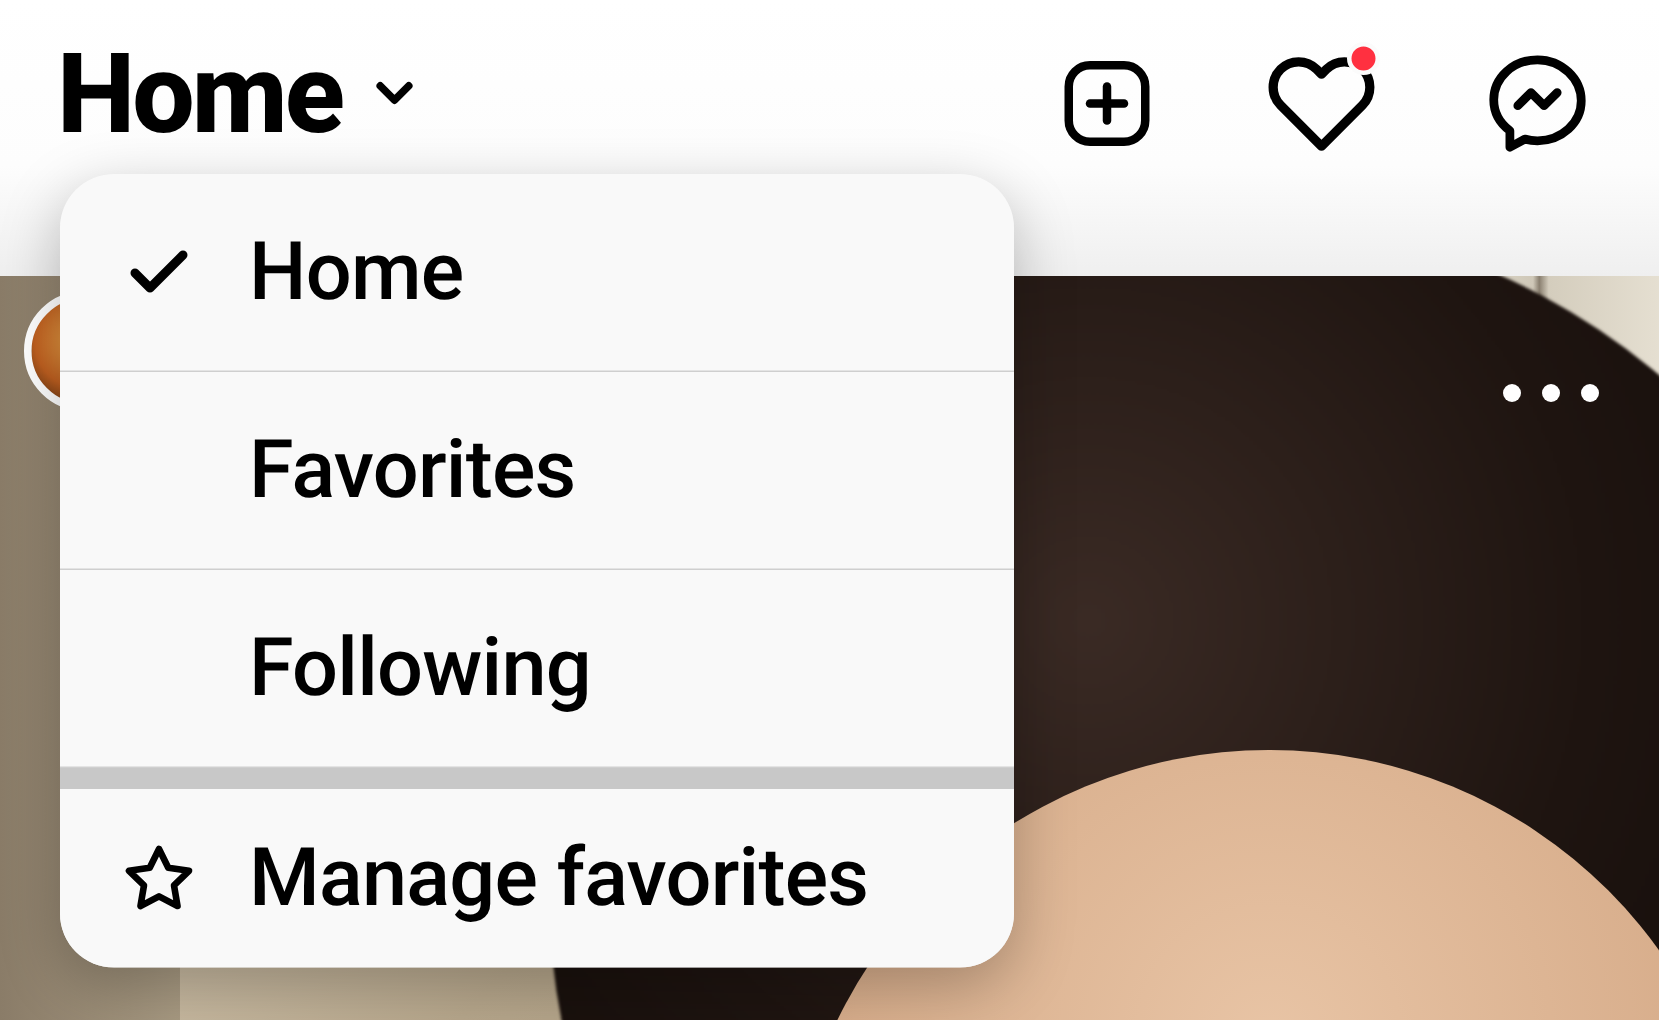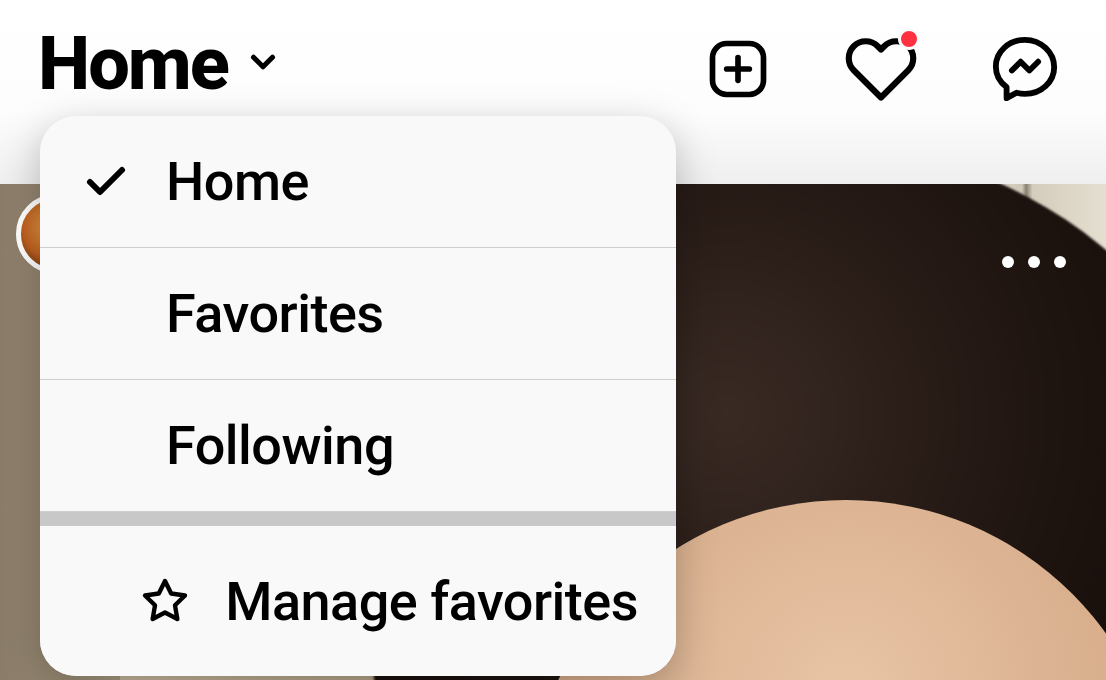--- a/index.html
+++ b/index.html
@@ -113,21 +113,21 @@
       display: flex;
       align-items: center;
       height: 132px;
       padding: 0 38px;
       gap: 32px;
       cursor: pointer;
       background: #f9f9f9;
       border-bottom: 1px solid #cfcfcf;
     }
     .dd-item:last-child { border-bottom: none; }
-    .dd-item.manage { height: 150px; justify-content: flex-end; }
+    .dd-item.manage { height: 119px; }
     .dd-check {
       width: 56px;
       display: flex;
       justify-content: center;
     }
     .dd-label {
       font-size: 54px;
       font-weight: 500;
       color: #000;
       letter-spacing: -0.5px;

